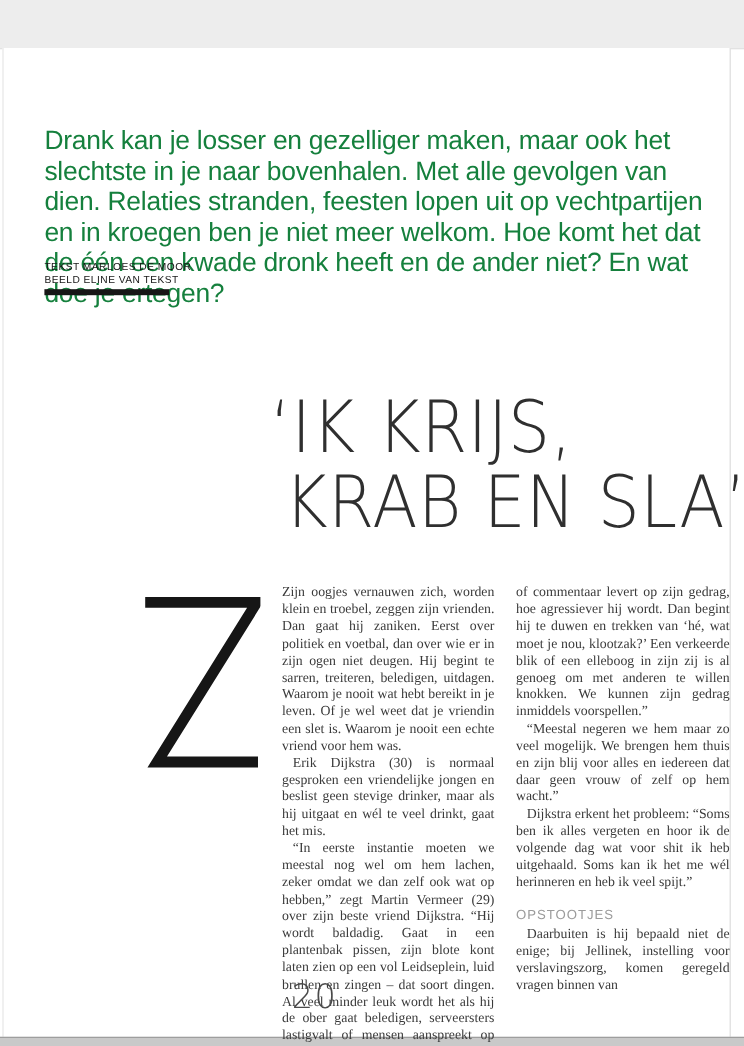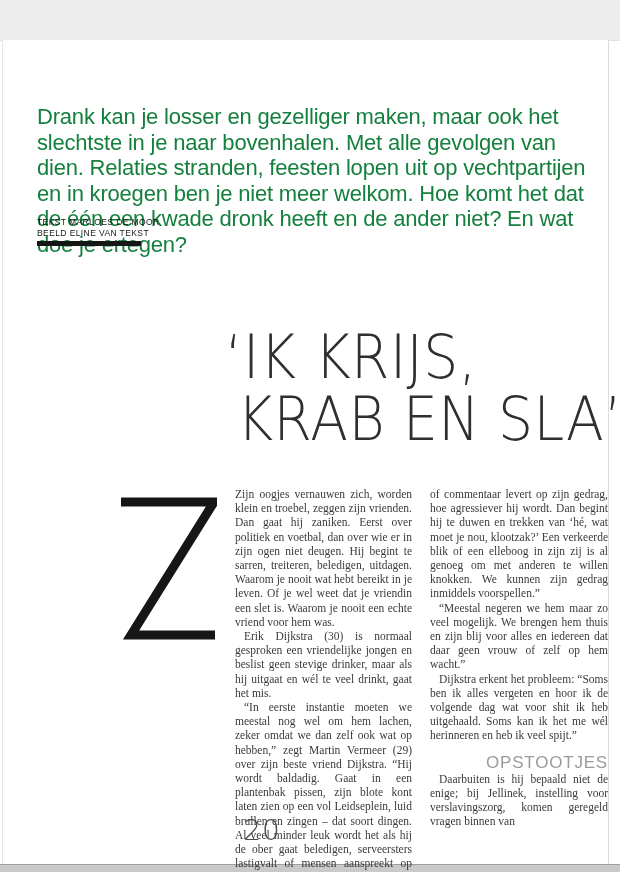--- a/index.html
+++ b/index.html
@@ -40,22 +40,22 @@
     font-family:"Liberation Serif",serif;
     font-size:11.5px;line-height:14.2px;color:#3a3a3a;
     text-align:justify;
   }
   .col1{left:235px;width:177px;}
   .col2{left:430px;width:178px;}
   .col p{margin:0;}
   .col p.indent{text-indent:9px;}
   .subhead{
     font-family:"Liberation Sans",sans-serif;
-    font-size:17px;letter-spacing:0.8px;color:#9b9b9b;
-    margin:13px 0 2px 0;text-align:right;
+    font-size:11px;letter-spacing:0.8px;color:#9b9b9b;
+    margin:13px 0 2px 0;text-align:left;
   }
 
   .pagenum{
     position:absolute;left:2px;top:814px;width:520px;text-align:center;
     font-family:"DejaVu Sans","Liberation Sans",sans-serif;
     font-weight:200;font-size:28px;color:#4a4a4a;letter-spacing:1px;
   }
 </style>
 </head>
 <body>

